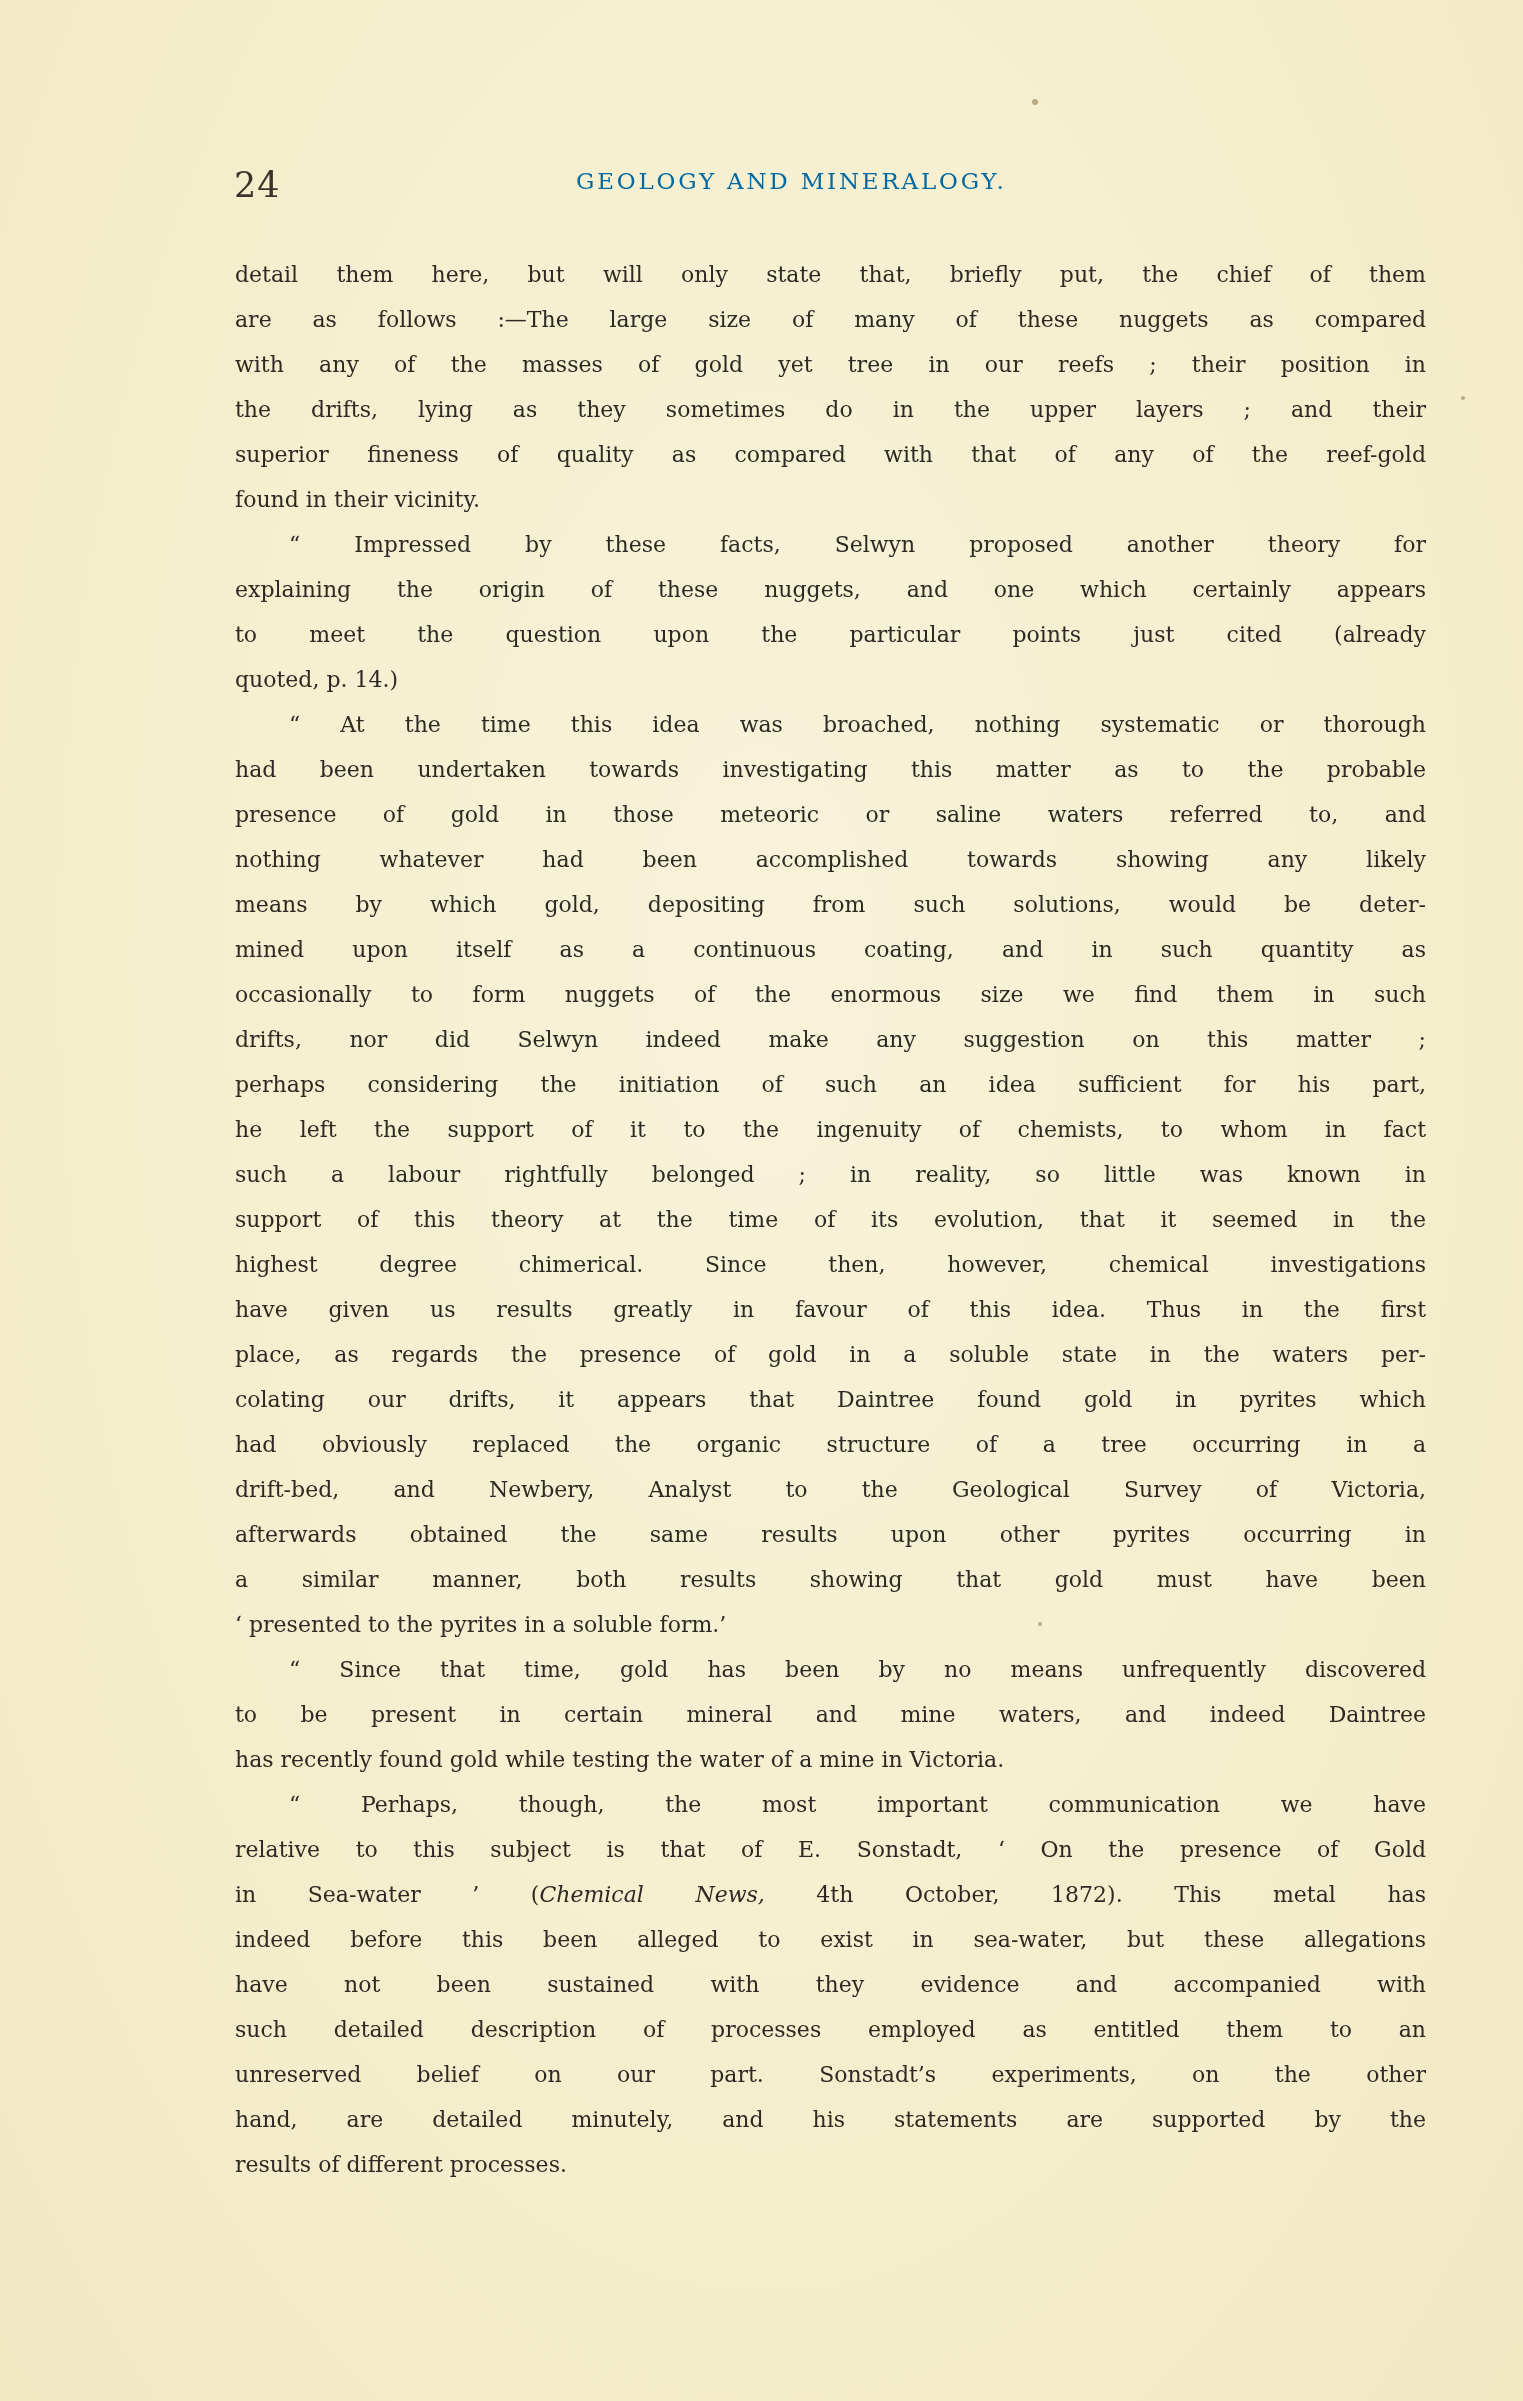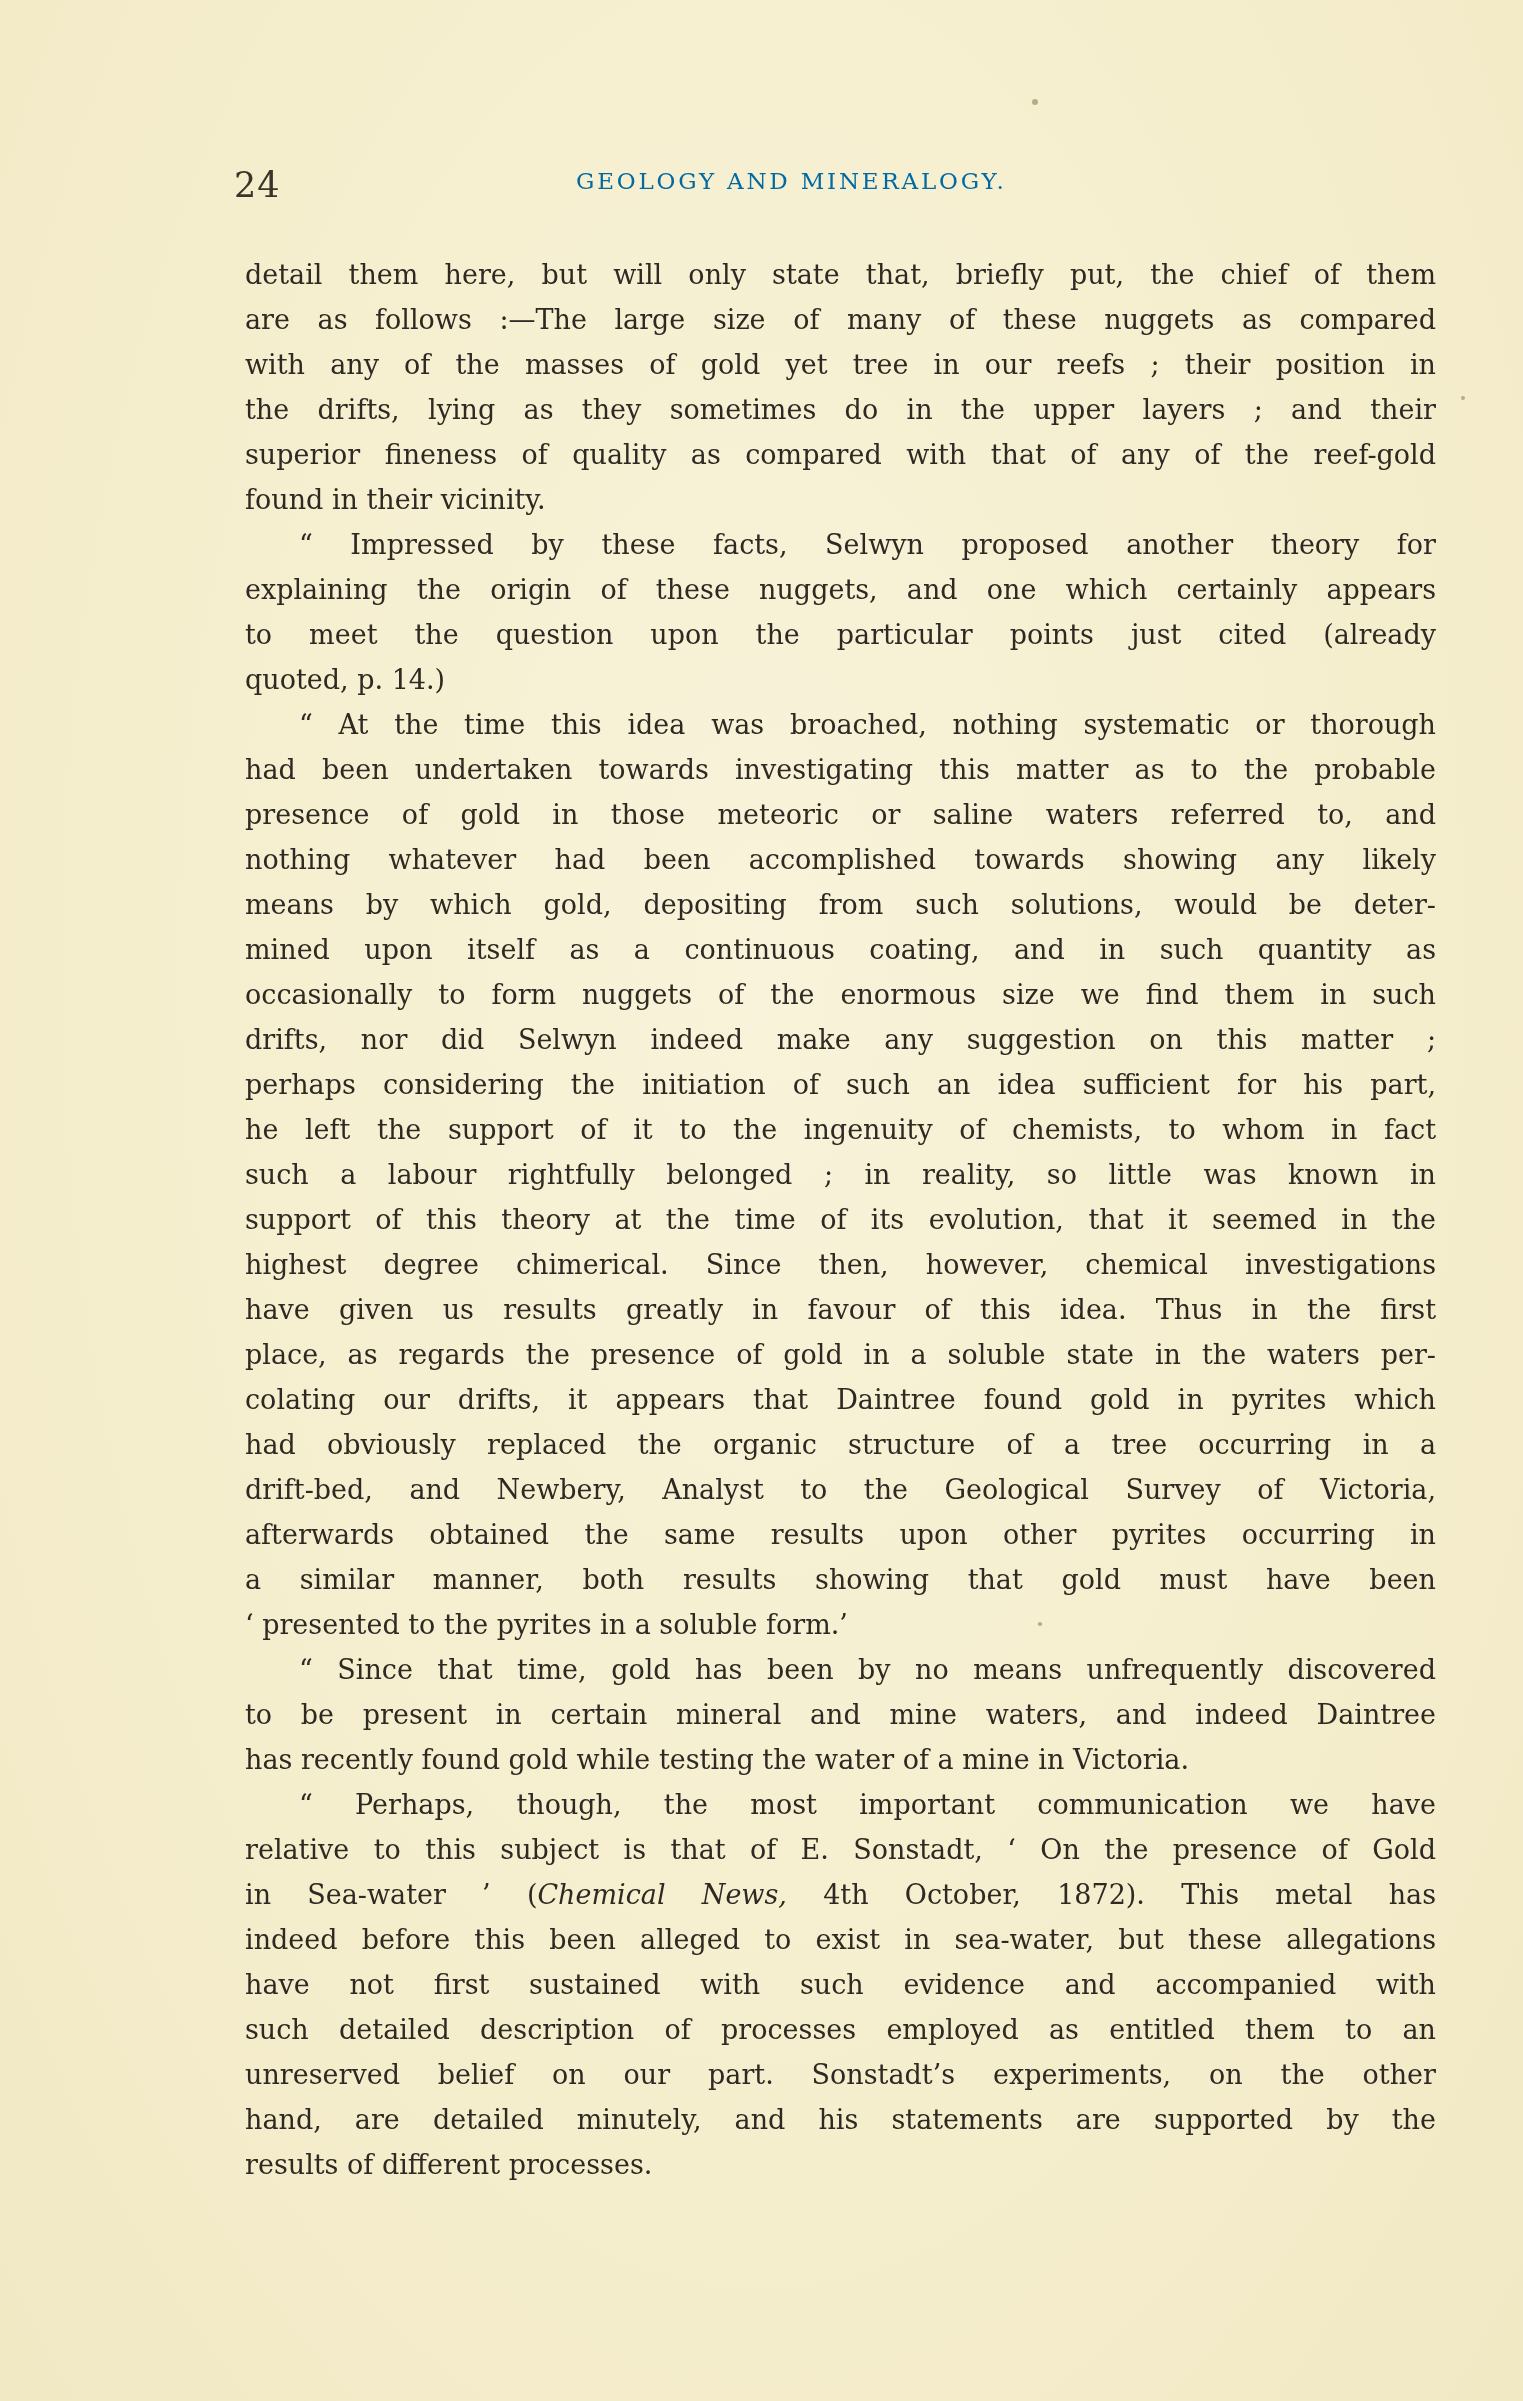--- a/index.html
+++ b/index.html
@@ -39,25 +39,25 @@
     .running-title {
       position: absolute;
       left: 342px;
       top: 5.3px;
       font-size: 23px;
       letter-spacing: 2.8px;
       color: #0369a1;
     }
     .text-block {
       position: absolute;
-      left: 245px;
+      left: 235px;
       top: 252px;
       width: 1191px;
       font-family: "DejaVu Serif", serif;
-      font-size: 27px;
+      font-size: 22px;
       line-height: 45px;
       color: #2e2922;
     }
     .line {
       display: block;
       height: 45px;
       white-space: nowrap;
       text-align: justify;
       text-align-last: justify;
       word-spacing: 0;
@@ -134,21 +134,21 @@
       <span class="line indent">“ Since that time, gold has been by no means unfrequently discovered</span>
       <span class="line">to be present in certain mineral and mine waters, and indeed Daintree</span>
       <span class="line last">has recently found gold while testing the water of a mine in Victoria.</span>
     </div>
 
     <div class="paragraph">
       <span class="line indent">“ Perhaps, though, the most important communication we have</span>
       <span class="line">relative to this subject is that of E. Sonstadt, ‘ On the presence of Gold</span>
       <span class="line"><span>in Sea-water ’ (</span><span class="it">Chemical News,</span><span> 4th October, 1872).  This metal has</span></span>
       <span class="line">indeed before this been alleged to exist in sea-water, but these allegations</span>
-      <span class="line">have not first sustained with such evidence and accompanied with</span>
+      <span class="line">have not been sustained with they evidence and accompanied with</span>
       <span class="line">such detailed description of processes employed as entitled them to an</span>
       <span class="line">unreserved belief on our part.  Sonstadt’s experiments, on the other</span>
       <span class="line">hand, are detailed minutely, and his statements are supported by the</span>
       <span class="line last">results of different processes.</span>
     </div>
   </div>
 
   <div class="speck" style="left:1032px; top:99px; width:6.1px; height:6.1px;"></div>
   <div class="speck" style="left:1461px; top:396px; width:4.4px; height:4.4px;"></div>
   <div class="speck" style="left:1038px; top:1622px; width:3.5px; height:3.5px;"></div>

